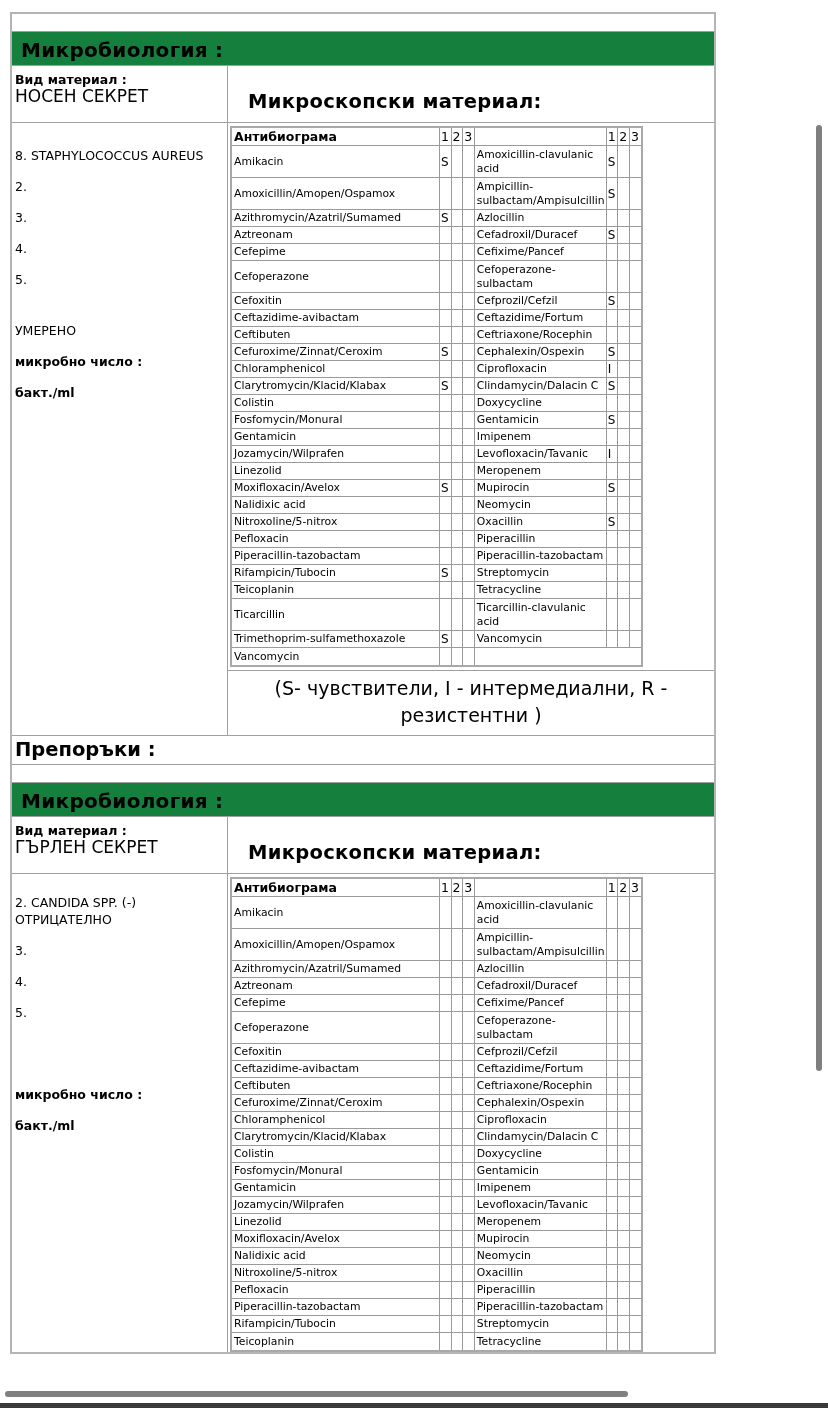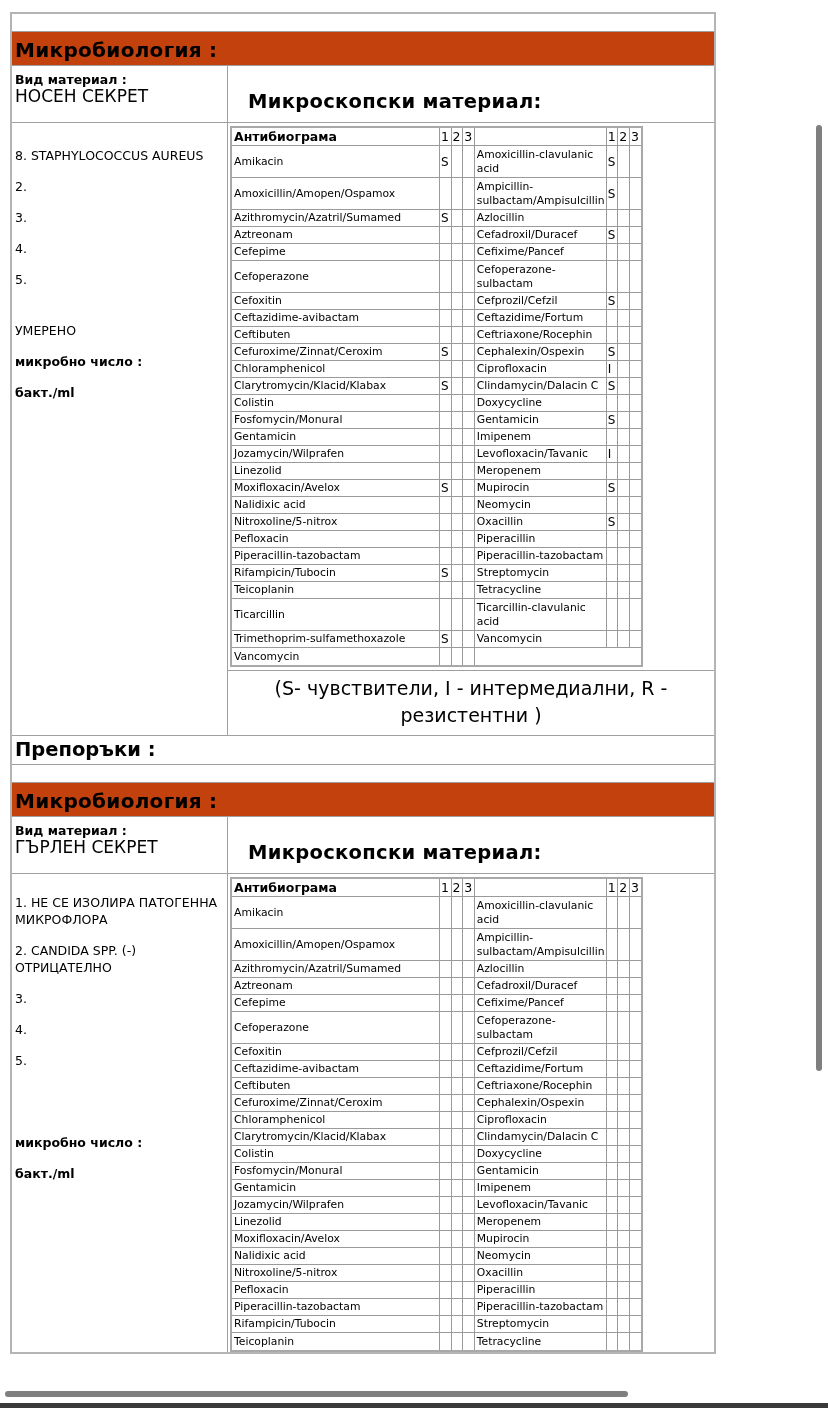--- a/index.html
+++ b/index.html
@@ -1,22 +1,22 @@
 <!DOCTYPE html>
 <html><head>
 <meta charset="utf-8">
 <style>
   html, body { margin: 0; padding: 0; background: #ffffff; }
   body { width: 828px; height: 1408px; overflow: hidden; position: relative;
          font-family: "DejaVu Sans", sans-serif; color: #000; }
   .page { position: absolute; left: 10px; top: 12px; width: 706px; }
   .outer { width: 706px; border: 2px solid #b4b4b4; border-collapse: collapse; box-sizing: border-box; }
   .blank-row { height: 17px; border-bottom: 1px solid #a0a0a0; }
-  .section-head { background: #c2410c; height: 33px; border-bottom: 1px solid #a0a0a0;
-                  font-weight: bold; font-size: 20px; line-height: 36px; padding-left: 3px; letter-spacing: 0.3px; }
+  .section-head { background: #15803d; height: 33px; border-bottom: 1px solid #a0a0a0;
+                  font-weight: bold; font-size: 20px; line-height: 36px; padding-left: 9px; letter-spacing: 0.3px; }
   .row { display: flex; border-bottom: 1px solid #a0a0a0; }
   .left-col { width: 216px; border-right: 1px solid #a0a0a0; padding-left: 3px; box-sizing: border-box; flex: none; }
   .right-col { flex: 1; }
   .vid-label { font-weight: bold; font-size: 12.5px; margin-top: 6px; line-height: 16px; }
   .vid-value { font-size: 17px; line-height: 17px; }
   .micro-title { font-weight: bold; font-size: 19.5px; padding-left: 4px; line-height: 40px; padding-top: 16px; letter-spacing: 0.3px; margin-left: 16px; }
   .isolates { font-size: 12.5px; }
   .iso-item { line-height: 17px; margin-bottom: 14px; }
   .iso-gap { height: 20px; }
   .bold-label { font-weight: bold; font-size: 12.5px; line-height: 17px; margin-bottom: 14px; }
@@ -363,21 +363,20 @@
       <div class="left-col">
         <div class="vid-label">Вид материал :</div>
         <div class="vid-value">ГЪРЛЕН СЕКРЕТ</div>
       </div>
       <div class="right-col">
         <div class="micro-title">Микроскопски материал:</div>
       </div>
     </div>
           <div class="row" style="border-bottom:none">
       <div class="left-col isolates" style="padding-top:20px">
-        <div class="iso-item">1. НЕ СЕ ИЗОЛИРА ПАТОГЕННА МИКРОФЛОРА</div>
               <div class="iso-item">2. CANDIDA SPP. (-) ОТРИЦАТЕЛНО</div>
               <div class="iso-item">3.</div>
               <div class="iso-item">4.</div>
               <div class="iso-item">5.</div>
         <div class="iso-gap"></div>
         <div style="height:31px"></div>
         <div class="bold-label">микробно число :</div>
         <div class="bold-label">бакт./ml</div>
       </div>
       <div class="right-col">

